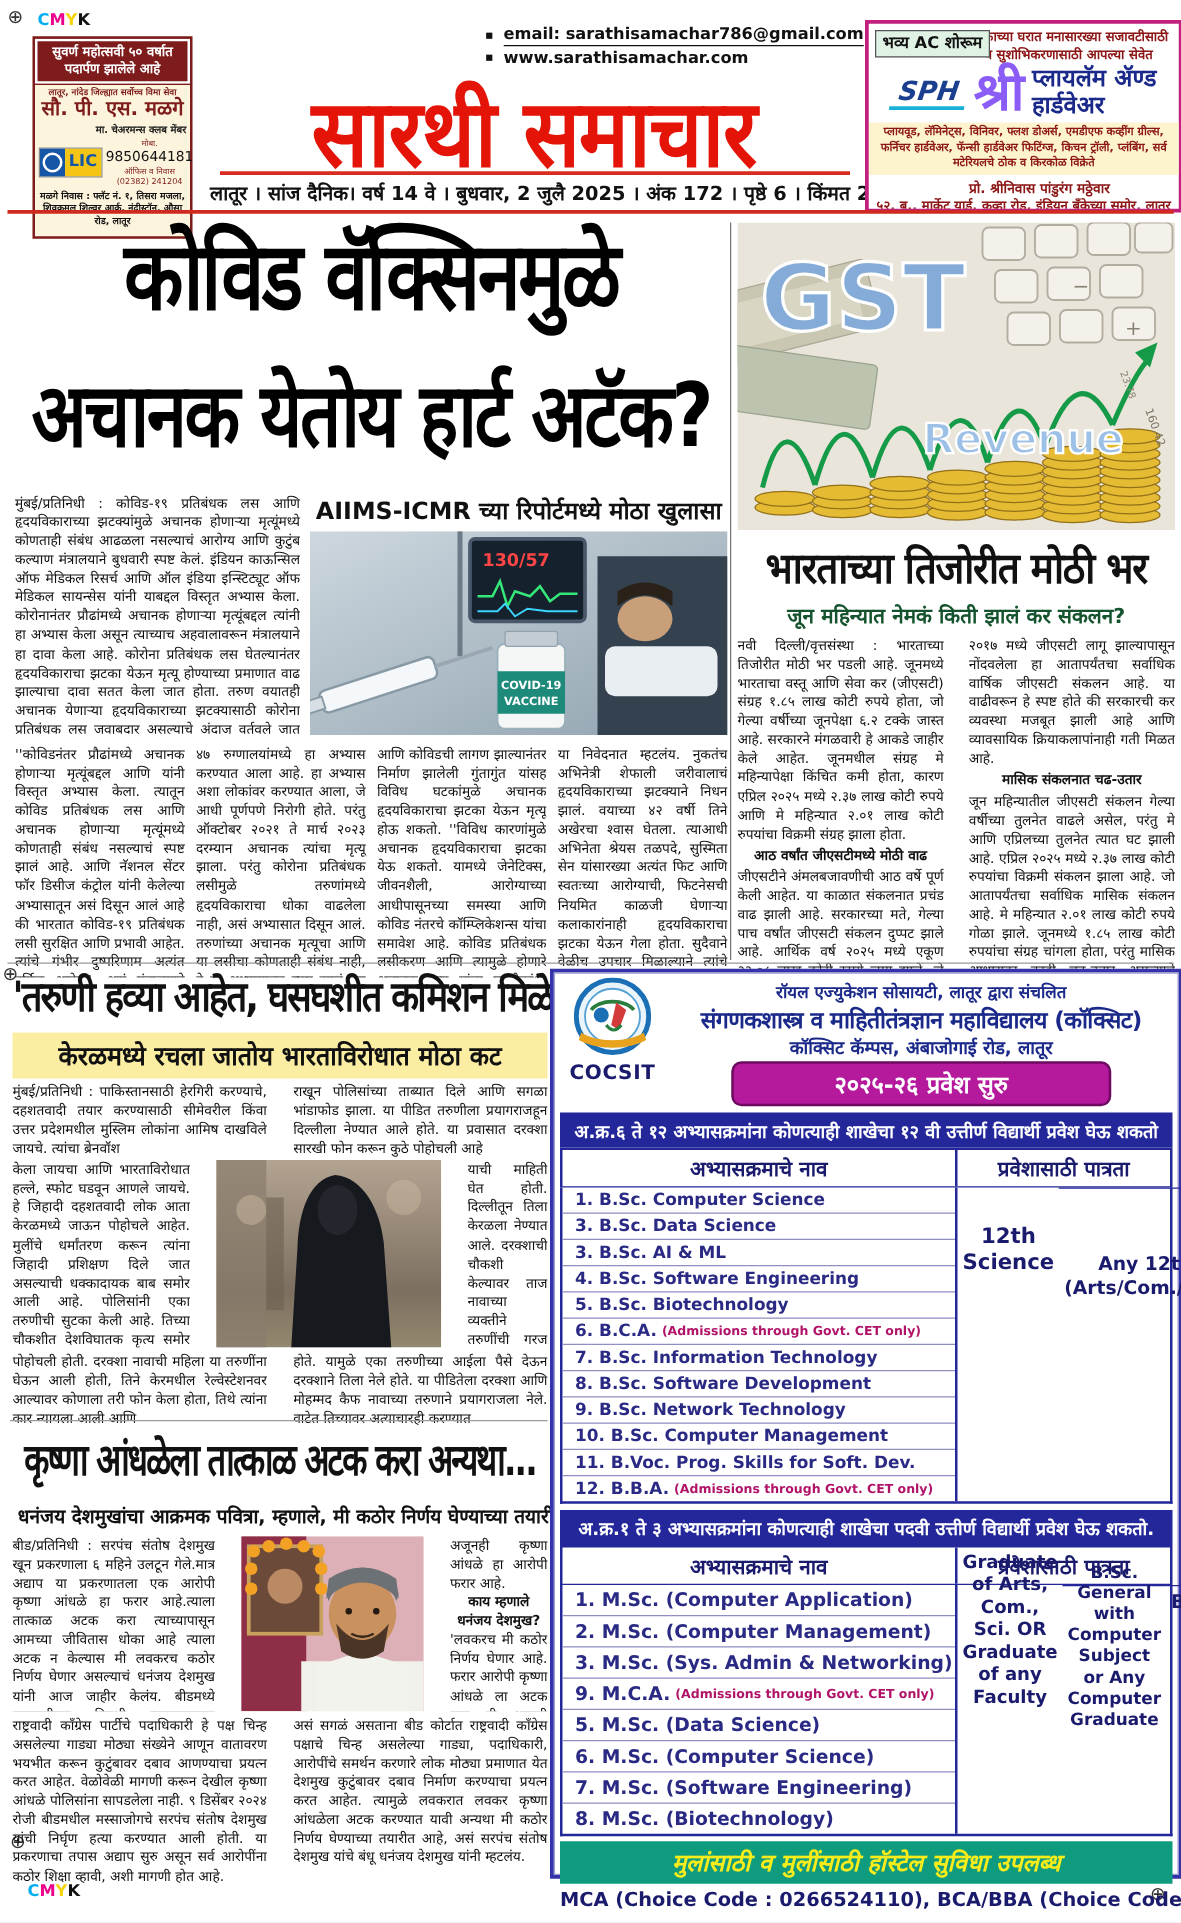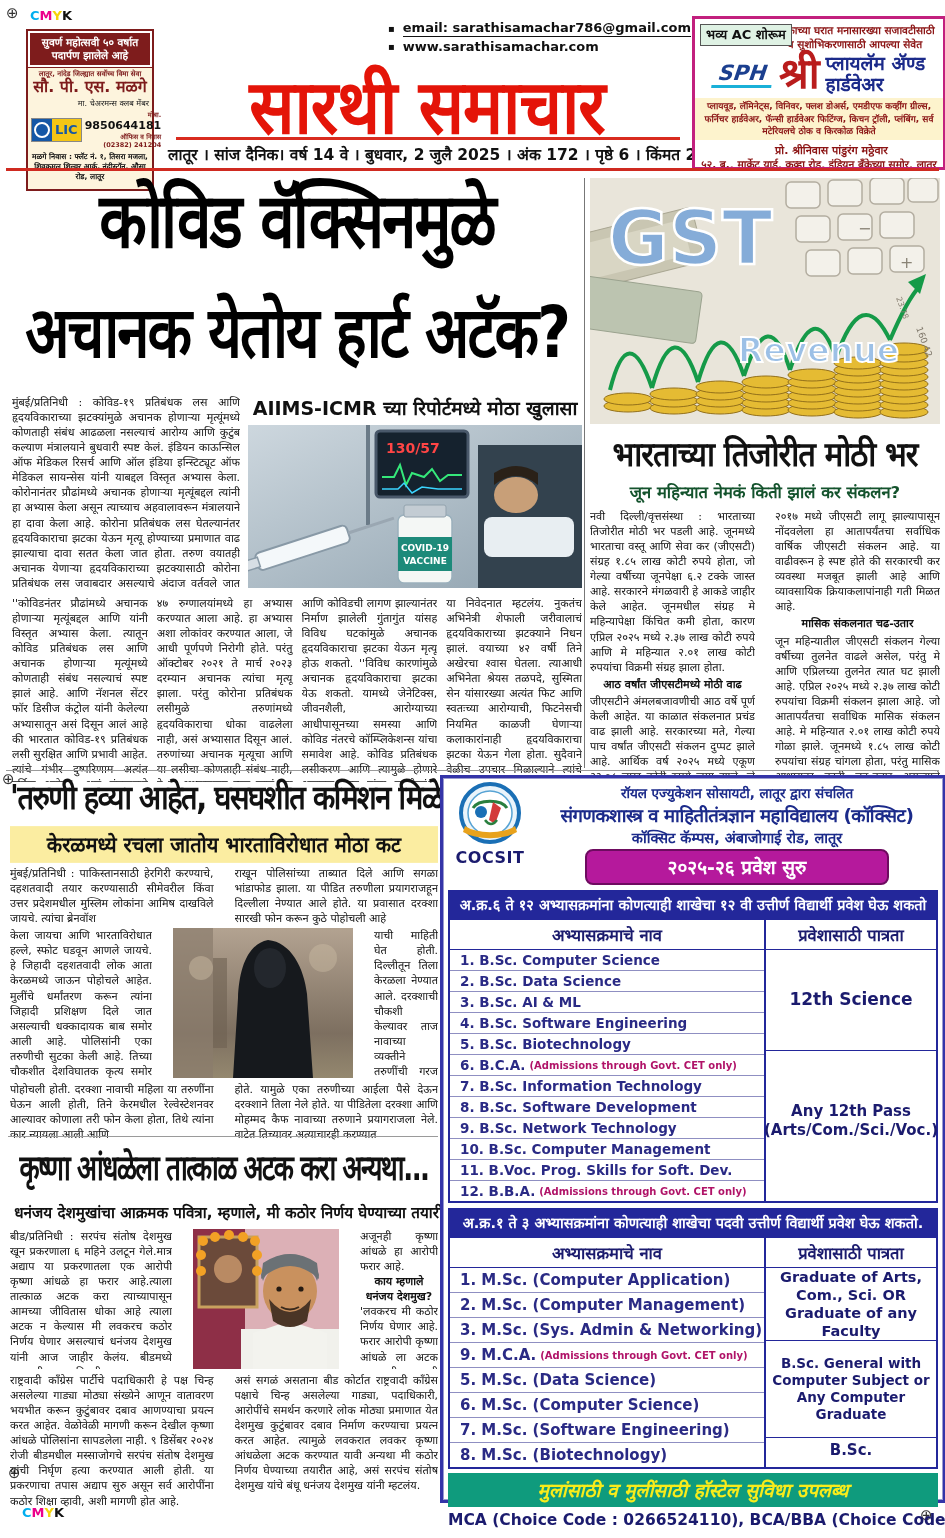--- a/index.html
+++ b/index.html
@@ -19,41 +19,41 @@
   .masthead{font-size:67px;font-weight:bold;color:#e41408;text-align:center;
             transform:scaleY(1.12);transform-origin:top center;letter-spacing:-1px;white-space:nowrap;}
   .mast-rule{background:#d92b1f;height:3px;}
   .dateline{font-size:15.5px;font-weight:bold;text-align:center;white-space:nowrap;}
   
   .lic{border:2.5px solid #7e1c1c;background:#fdf4dd;font-size:8px;}
   .lic .banner{background:#7e1c1c;color:#fff;text-align:center;font-weight:bold;font-size:10.5px;
                padding:3px 2px;border:2px solid #fff;outline:1px solid #7e1c1c;line-height:1.25;}
   .lic .tag{color:#7e1c1c;text-align:center;font-size:7px;font-weight:bold;padding:2px 1px 1px;}
   .lic .name{color:#7e1c1c;text-align:center;font-weight:bold;font-size:16px;line-height:1.05;}
-  .lic .desig{color:#222;text-align:right;font-weight:normal;font-size:8px;padding:1px 3px 2px;}
+  .lic .desig{color:#222;text-align:right;font-weight:bold;font-size:8px;padding:1px 3px 2px;}
   .lic .logorow{display:flex;align-items:center;gap:3px;padding:0 3px;}
   .lic .licbox{display:flex;border:1px solid #888;background:#fff;}
   .lic .licblue{width:20px;height:22px;background:#1557a6;display:flex;align-items:center;justify-content:center;}
   .lic .licblue .dot{width:12px;height:12px;border:2px solid #fff;border-radius:50%;}
   .lic .licyellow{background:#f4c514;color:#1557a6;font-weight:bold;font-size:13px;
                   display:flex;align-items:center;padding:0 3px;}
-  .lic .phones{flex:1;text-align:right;color:#7e1c1c;font-weight:bold;}
+  .lic .phones{flex:1;text-align:center;color:#7e1c1c;font-weight:normal;}
   .lic .phones .big{font-size:11px;color:#111;}
   .lic .phones .sm{font-size:6.5px;}
   .lic .addr{color:#111;font-weight:bold;font-size:7.5px;text-align:center;padding:3px 2px;line-height:1.35;}
   
   .sph{border:3px solid #c2207e;background:#fff;overflow:hidden;}
   .sph .badge{position:absolute;left:5px;top:5px;border:1.5px solid #555;background:#dff2e4;
               font-weight:bold;font-size:13px;padding:2px 5px;line-height:1.2;color:#111;}
   .sph .topline{margin-left:72px;color:#8c1616;font-weight:bold;font-size:10.5px;text-align:center;
                 padding:4px 4px 0;line-height:1.35;}
   .sph .midrow{display:flex;align-items:center;justify-content:center;gap:6px;margin-top:2px;}
   .sph .sphlogo{font-style:italic;font-weight:bold;font-size:21px;color:#1b3f8f;
                 border-bottom:3px solid #19b0d8;padding:0 6px;transform:skewX(-8deg);}
-  .sph .shree{color:#b91c1c;font-weight:bold;font-size:42px;line-height:.9;}
+  .sph .shree{color:#8b5cf6;font-weight:bold;font-size:42px;line-height:.9;}
   .sph .title{color:#1b2a8a;font-weight:bold;font-size:19px;line-height:1.1;}
   .sph .products{background:#fdf3cd;color:#8c1616;font-weight:bold;font-size:9px;text-align:center;
                  margin-top:3px;padding:2px 3px;line-height:1.4;}
   .sph .prop{color:#8c1616;font-weight:bold;font-size:11px;text-align:center;padding-top:2px;margin-left:25px;}
   .sph .addr{color:#8c1616;font-weight:bold;font-size:10.5px;text-align:center;}
   
   .mega{font-weight:bold;color:#000;text-align:center;letter-spacing:-2px;
         transform:scaleY(1.22);transform-origin:center;white-space:nowrap;}
   .covid-sub{font-size:19px;font-weight:bold;text-align:center;}
   .story-col{font-size:11px;line-height:1.37;text-align:justify;color:#101010;overflow:hidden;}
@@ -93,21 +93,21 @@
   .co-thead{display:flex;border:2px solid #23279a;border-bottom:1.5px solid #23279a;margin-top:0;}
   .co-thead .h1{flex:1;border-right:2px solid #23279a;}
   .co-thead .h{font-size:16.5px;font-weight:bold;color:#1b1b6e;text-align:center;padding:3px 0;}
   .co-thead .h2{width:170px;}
   .co-row{border-top:1px solid #8f8fc2;font-weight:bold;color:#2a2a85;padding-left:10px;
           display:flex;align-items:center;gap:4px;overflow:hidden;white-space:nowrap;}
   .co-row:first-child{border-top:none;}
   .t1 .co-row{height:20px;font-size:13.5px;}
   .t2 .co-row{height:24px;font-size:15px;}
   .co-note{color:#b01368;font-weight:bold;font-size:10px;}
-  .co-elig{width:170px;display:flex;flex-direction:column;}
+  .co-elig{width:170px;display:flex;}
   .co-ebox{display:flex;align-items:center;justify-content:center;text-align:center;
            font-weight:bold;color:#1b1b6e;padding:0 4px;line-height:1.25;}
   .co-ebox + .co-ebox{border-top:1.5px solid #23279a;}
   .co-hostel{background:#0f9b7d;color:#f8ec1b;font-weight:bold;font-size:19px;font-style:italic;
              text-align:center;padding:4px 0;margin-top:4px;}
   .co-codes{font-weight:bold;color:#1b1b6e;font-size:15.5px;text-align:center;padding:4px 0 2px;white-space:nowrap;}
   .vrule{background:#777;width:1px;}
   .hrule{background:#9a9a9a;height:1px;}
 </style>
 </head>
@@ -433,21 +433,21 @@
       <div class="co-thead">
         <div class="h h1">अभ्यासक्रमाचे नाव</div>
         <div class="h h2">प्रवेशासाठी पात्रता</div>
       </div>
       <div class="co-table t1">
         <div class="co-courses">
           <div class="co-row">
               <span>1. B.Sc. Computer Science</span>
             </div>
           <div class="co-row">
-              <span>2. B.Sc. Data Science</span>
+              <span>3. B.Sc. Data Science</span>
             </div>
           <div class="co-row">
               <span>3. B.Sc. AI &amp; ML</span>
             </div>
           <div class="co-row">
               <span>4. B.Sc. Software Engineering</span>
             </div>
           <div class="co-row">
               <span>5. B.Sc. Biotechnology</span>
             </div>

